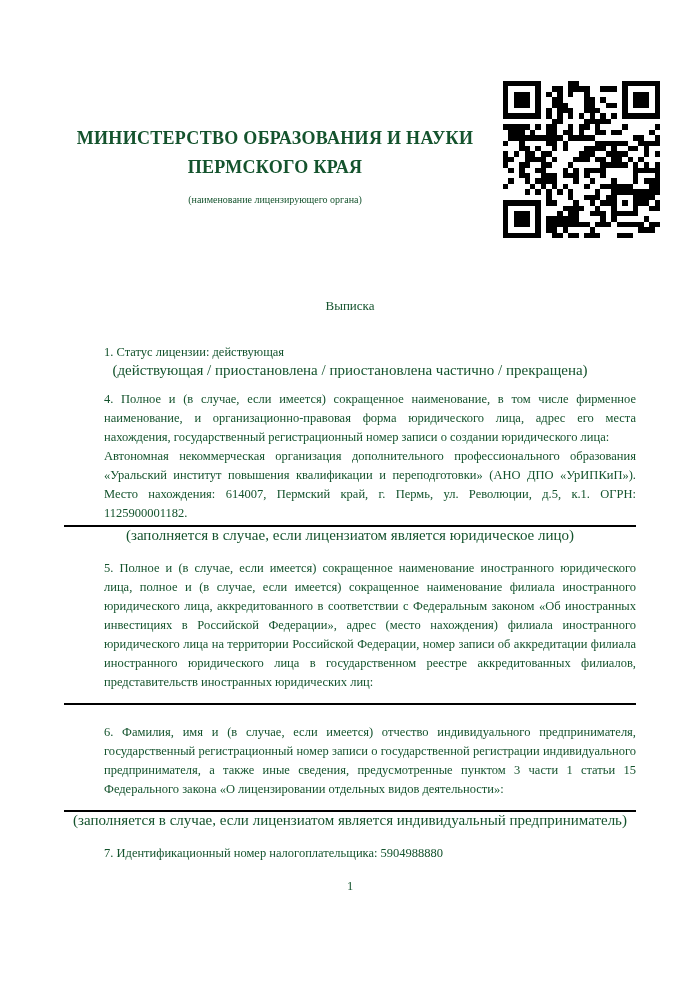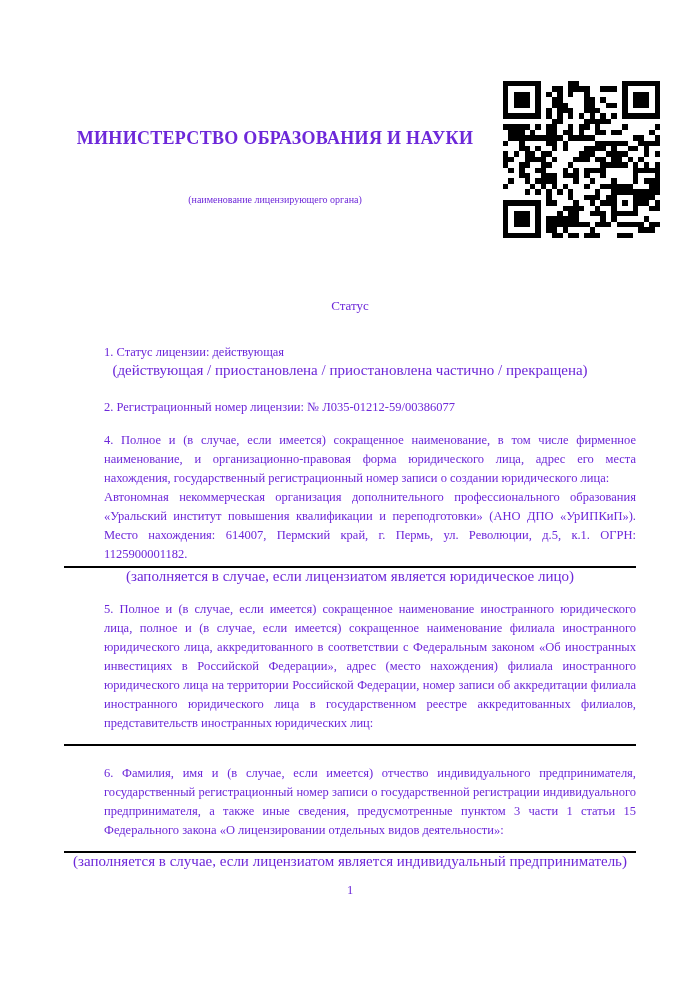--- a/index.html
+++ b/index.html
@@ -1,18 +1,18 @@
 <!DOCTYPE html>
 <html lang="ru"><head>
 <meta charset="utf-8">
 <style>
   html,body { margin:0; padding:0; background:#ffffff; }
   .page {
     position:relative; width:700px; height:989px; margin:0 auto;
-    background:#ffffff; color:#6d28d9; overflow:hidden;
+    background:#ffffff; color:#14532d; overflow:hidden;
     font-family:"Liberation Serif","DejaVu Serif",serif;
   }
   
   .header { position:relative; height:245px; }
   .ministry {
     position:absolute; left:63px; top:124px; width:424px;
     text-align:center; font-weight:bold; font-size:18px; line-height:29px;
     letter-spacing:0.3px;
   }
   .org-caption {
@@ -43,20 +43,21 @@
   .footer { margin-top:15px; text-align:center; font-size:12.5px; line-height:16px; }
 </style>
 </head>
 <body>
 
 <div class="page">
 
   <div class="header">
     <div class="ministry">
       <div>МИНИСТЕРСТВО ОБРАЗОВАНИЯ И НАУКИ</div>
+      <div>ПЕРМСКОГО КРАЯ</div>
     </div>
     <div class="org-caption">(наименование лицензирующего органа)</div>
     <div class="qr">
       <svg id="qr-svg" width="157" height="157" viewBox="0 0 29 29" shape-rendering="crispEdges" aria-hidden="true">
           <rect x="0" y="0" width="29" height="29" fill="#ffffff"></rect>
           <rect x="0" y="0" width="1" height="1" fill="#000000"></rect>
           <rect x="1" y="0" width="1" height="1" fill="#000000"></rect>
           <rect x="2" y="0" width="1" height="1" fill="#000000"></rect>
           <rect x="3" y="0" width="1" height="1" fill="#000000"></rect>
           <rect x="4" y="0" width="1" height="1" fill="#000000"></rect>
@@ -477,48 +478,48 @@
           <rect x="21" y="28" width="1" height="1" fill="#000000"></rect>
           <rect x="22" y="28" width="1" height="1" fill="#000000"></rect>
           <rect x="23" y="28" width="1" height="1" fill="#000000"></rect>
         </svg>
     </div>
   </div>
 
   <div class="content">
 
     <div class="doc-title">
-      <div>Статус</div>
+      <div>Выписка</div>
     </div>
 
     <div class="item" id="item1">
       <div class="item-text">1. Статус лицензии: действующая</div>
       <div class="field-caption">(действующая / приостановлена / приостановлена частично / прекращена)</div>
     </div>
 
-    <div class="item" id="item2">
-      <div class="item-text">2. Регистрационный номер лицензии: № Л035-01212-59/00386077</div>
-    </div>
 
 
     <div class="item" id="item4">
       <div class="item-text para">4. Полное и (в случае, если имеется) сокращенное наименование, в том числе фирменное наименование, и организационно-правовая форма юридического лица, адрес его места нахождения, государственный регистрационный номер записи о создании юридического лица:</div>
       <div class="item-text para">Автономная некоммерческая организация дополнительного профессионального образования «Уральский институт повышения квалификации и переподготовки» (АНО ДПО «УрИПКиП»). Место нахождения: 614007, Пермский край, г. Пермь, ул. Революции, д.5, к.1. ОГРН: 1125900001182.</div>
       <div class="rule tight"></div>
       <div class="field-caption">(заполняется в случае, если лицензиатом является юридическое лицо)</div>
     </div>
 
     <div class="item" id="item5">
       <div class="item-text para">5. Полное и (в случае, если имеется) сокращенное наименование иностранного юридического лица, полное и (в случае, если имеется) сокращенное наименование филиала иностранного юридического лица, аккредитованного в соответствии с Федеральным законом «Об иностранных инвестициях в Российской Федерации», адрес (место нахождения) филиала иностранного юридического лица на территории Российской Федерации, номер записи об аккредитации филиала иностранного юридического лица в государственном реестре аккредитованных филиалов, представительств иностранных юридических лиц:</div>
       <div class="rule gapped"></div>
     </div>
 
     <div class="item" id="item6">
       <div class="item-text para">6. Фамилия, имя и (в случае, если имеется) отчество индивидуального предпринимателя, государственный регистрационный номер записи о государственной регистрации индивидуального предпринимателя, а также иные сведения, предусмотренные пунктом 3 части 1 статьи 15 Федерального закона «О лицензировании отдельных видов деятельности»:</div>
       <div class="rule gapped"></div>
       <div class="field-caption">(заполняется в случае, если лицензиатом является индивидуальный предприниматель)</div>
     </div>
 
+    <div class="item" id="item7">
+      <div class="item-text">7. Идентификационный номер налогоплательщика: 5904988880</div>
+    </div>
 
     <div class="footer">1</div>
 
   </div>
 </div>
 
 </body></html>

